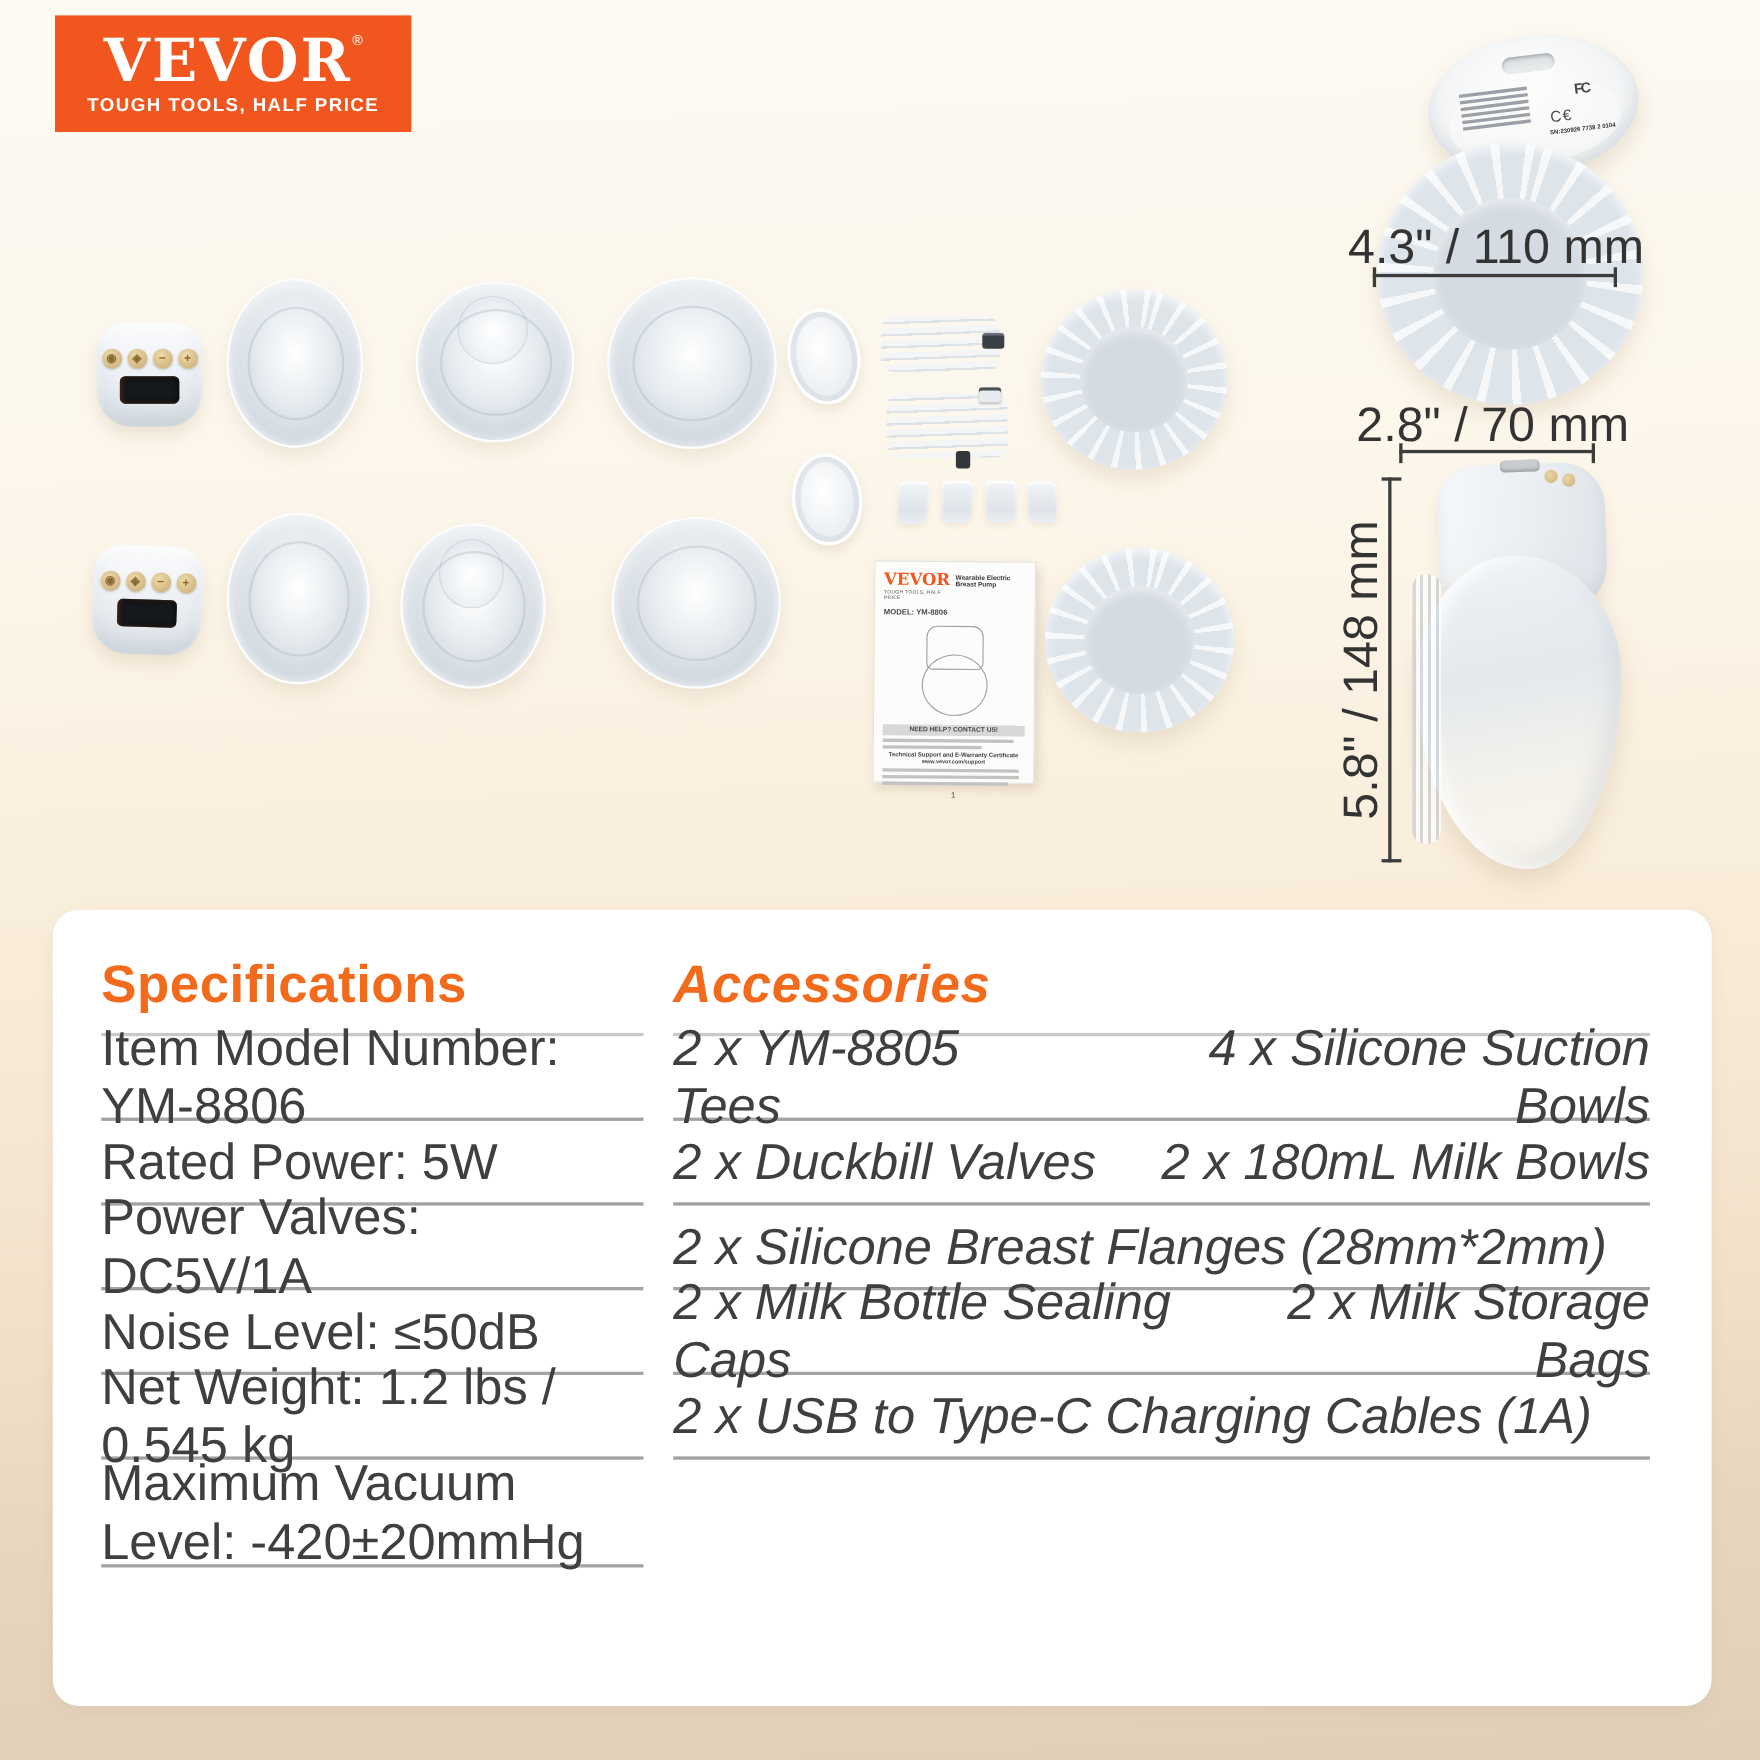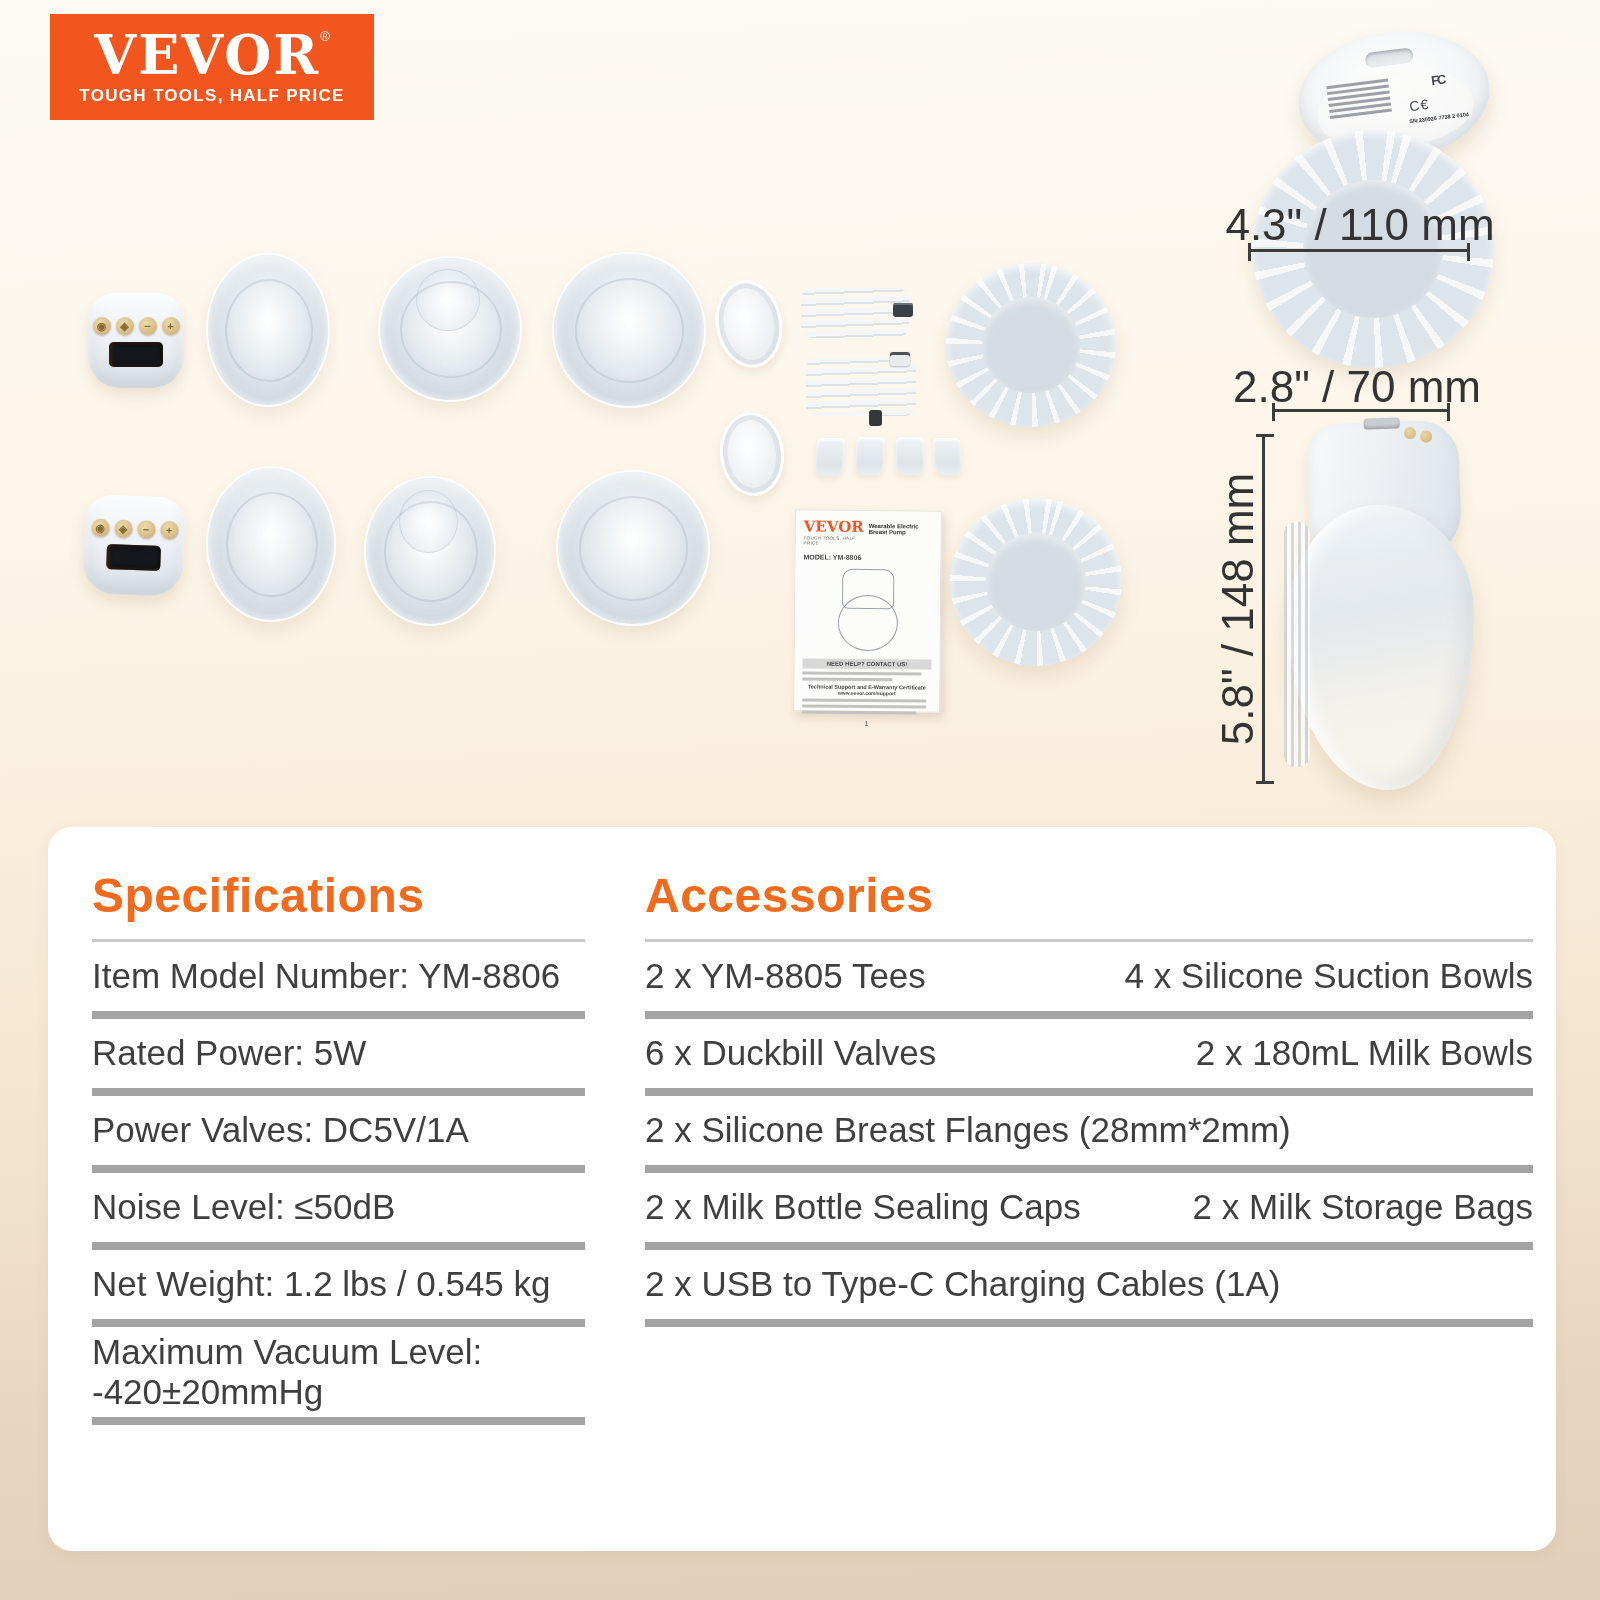--- a/index.html
+++ b/index.html
@@ -113,27 +113,27 @@
   .vline::before,.vline::after{content:"";position:absolute;left:-9px;width:18px;height:3px;background:#3c3c3c;}
   .vline::before{top:0;}
   .vline::after{bottom:0;}
   .dim-rot{transform:rotate(-90deg);}
 
   
   .card{left:48px;top:827px;width:1508px;height:724px;background:#ffffff;border-radius:24px;
     box-shadow:0 4px 14px rgba(170,145,115,.12);}
   .col{position:absolute;top:0;}
   .col-specs{left:44px;width:493px;}
-  .col-acc{left:597px;width:888px;}
+  .col-acc{left:564px;width:888px;font-style:italic;}
   .sec-title{height:115px;box-sizing:border-box;border-bottom:3px solid #c9c9c9;
     display:flex;align-items:flex-end;padding-bottom:16px;
     color:#F26A1B;font-size:48px;font-weight:bold;letter-spacing:.5px;}
-  .row{box-sizing:border-box;height:77px;border-bottom:8px solid #a3a3a3;
+  .row{box-sizing:border-box;height:77px;border-bottom:3px solid #a3a3a3;
     display:flex;align-items:center;justify-content:space-between;
-    color:#3F3F3F;font-size:35px;line-height:1.15;}
+    color:#3F3F3F;font-size:46px;line-height:1.15;}
   .row.tall{height:98px;}
   .cell-r{text-align:right;}
 </style>
 </head>
 <body>
 
 <div class="canvas">
 
   <div class="abs logo-box">
     <div class="logo-name-row">
@@ -265,21 +265,21 @@
         </div>
     </div>
 
     <div class="col col-acc">
       <div class="sec-title">Accessories</div>
       <div class="row">
         <span>2 x YM-8805 Tees</span>
         <span class="cell-r">4 x Silicone Suction Bowls</span>
       </div>
       <div class="row">
-        <span>6 x Duckbill Valves</span>
+        <span>2 x Duckbill Valves</span>
         <span class="cell-r">2 x 180mL Milk Bowls</span>
       </div>
       <div class="row">
         <span>2 x Silicone Breast Flanges (28mm*2mm)</span>
         <span class="cell-r"></span>
       </div>
       <div class="row">
         <span>2 x Milk Bottle Sealing Caps</span>
         <span class="cell-r">2 x Milk Storage Bags</span>
       </div>

